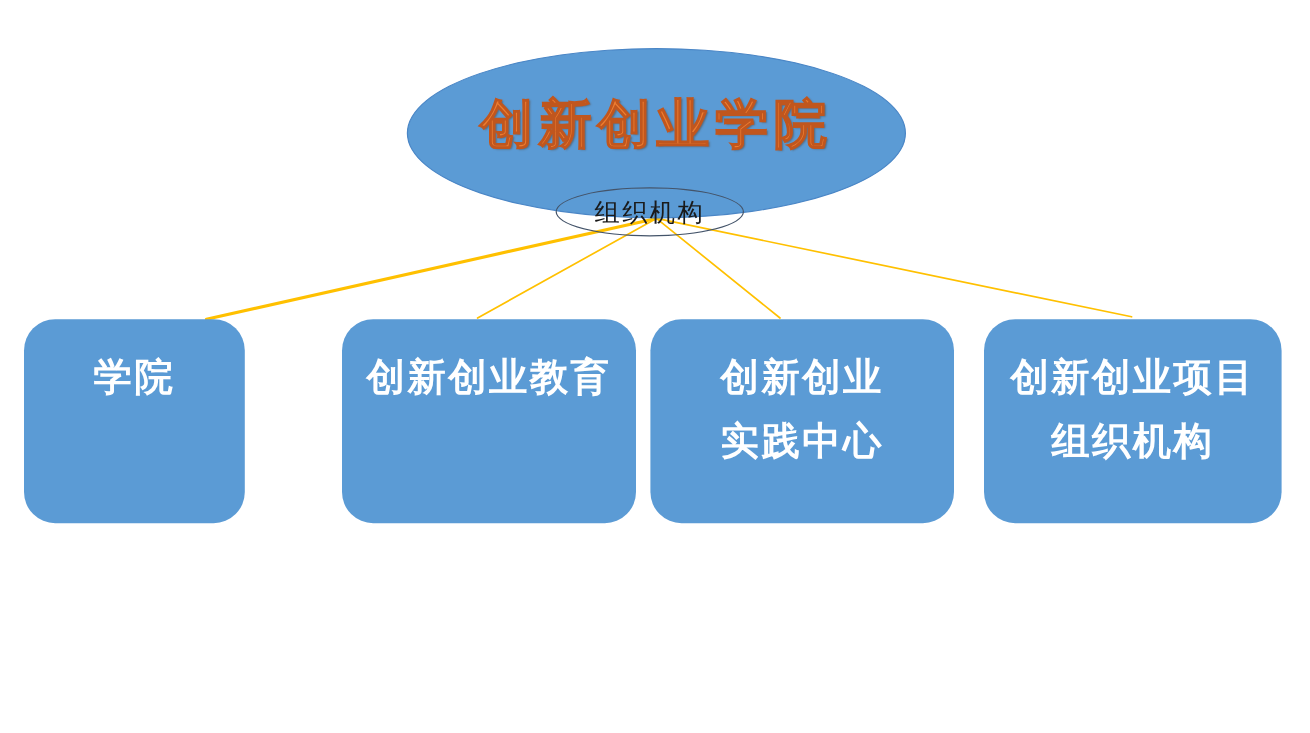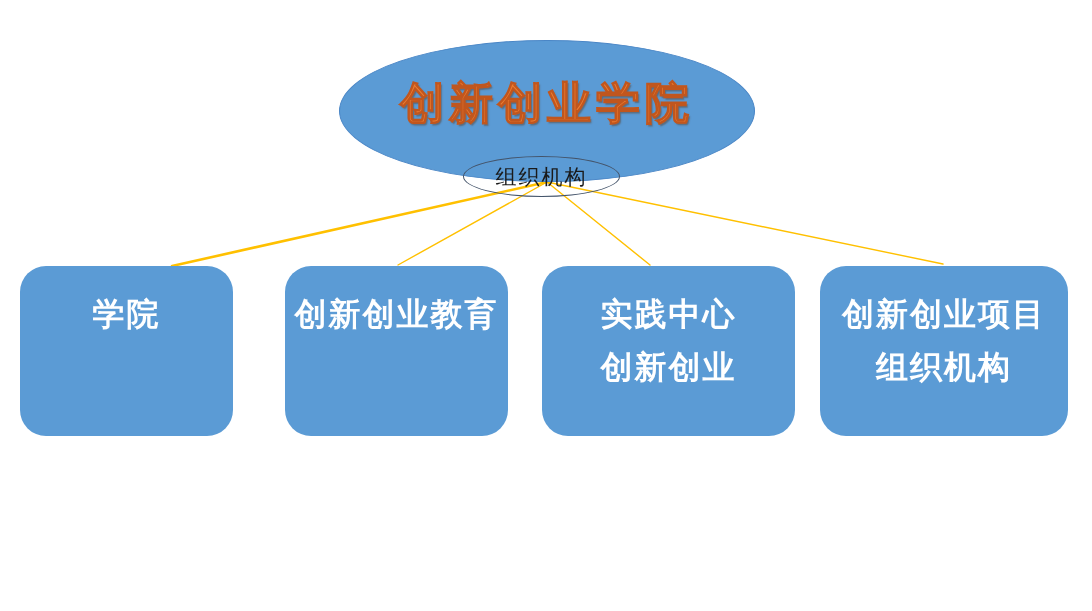--- a/index.html
+++ b/index.html
@@ -87,22 +87,22 @@
   }
   .node .line {
     font-size: 32px;
     font-weight: bold;
     line-height: 53px;
     letter-spacing: 2px;
     color: var(--node-text, #FFFFFF);
     white-space: nowrap;
     text-align: center;
   }
-  .node-1 { left: 20px;  width: 213px; }
-  .node-2 { left: 285px; width: 223px; }
+  .node-1 { left: 20px;  width: 184px; }
+  .node-2 { left: 285px; width: 245px; }
   .node-3 { left: 542px; width: 253px; }
   .node-4 { left: 820px; width: 248px; }
 </style>
 </head>
 <body>
 
 <div class="canvas">
 
   <svg class="connectors" viewBox="0 0 1092 611" aria-hidden="true">
     <line x1="547" y1="182" x2="172" y2="266" stroke-width="2.6"></line>
@@ -121,22 +121,22 @@
 
   <div class="node node-1">
     <span class="line">学院</span>
   </div>
 
   <div class="node node-2">
     <span class="line">创新创业教育</span>
   </div>
 
   <div class="node node-3">
+    <span class="line">创新创业</span>
     <span class="line">实践中心</span>
-    <span class="line">创新创业</span>
   </div>
 
   <div class="node node-4">
     <span class="line">创新创业项目</span>
     <span class="line">组织机构</span>
   </div>
 
 </div>
 
 </body></html>

